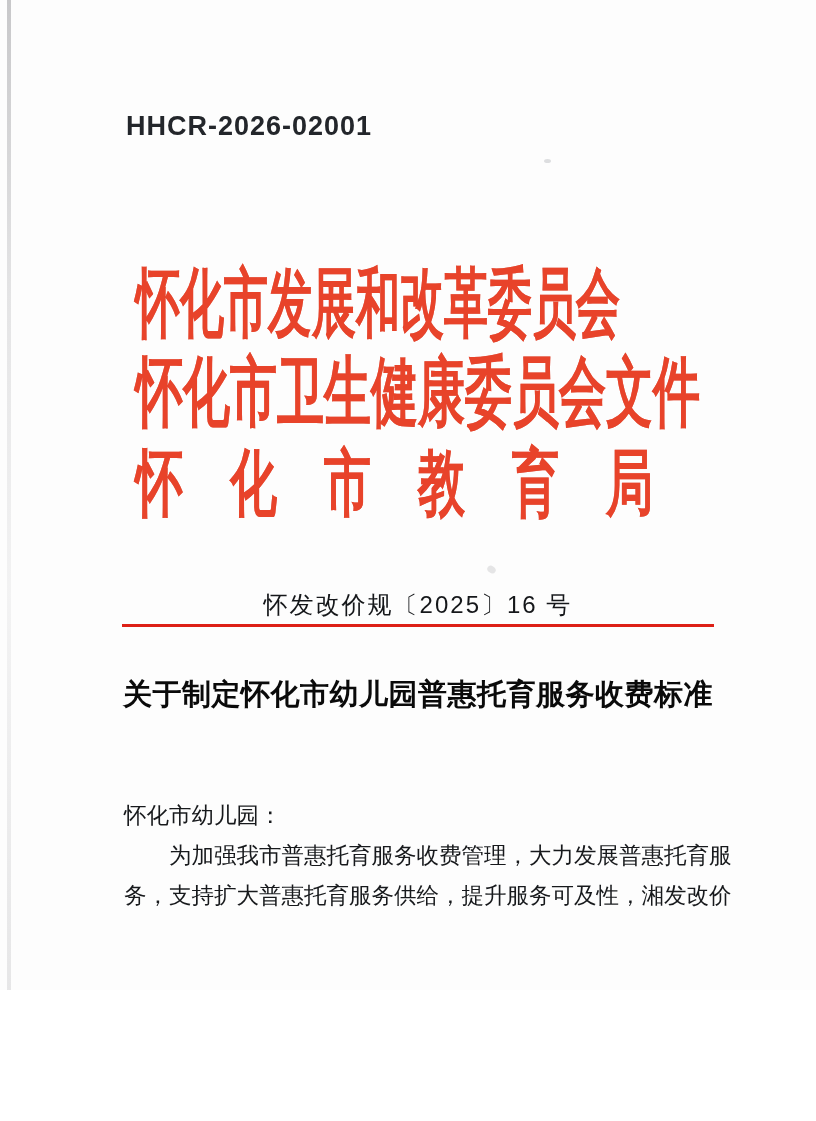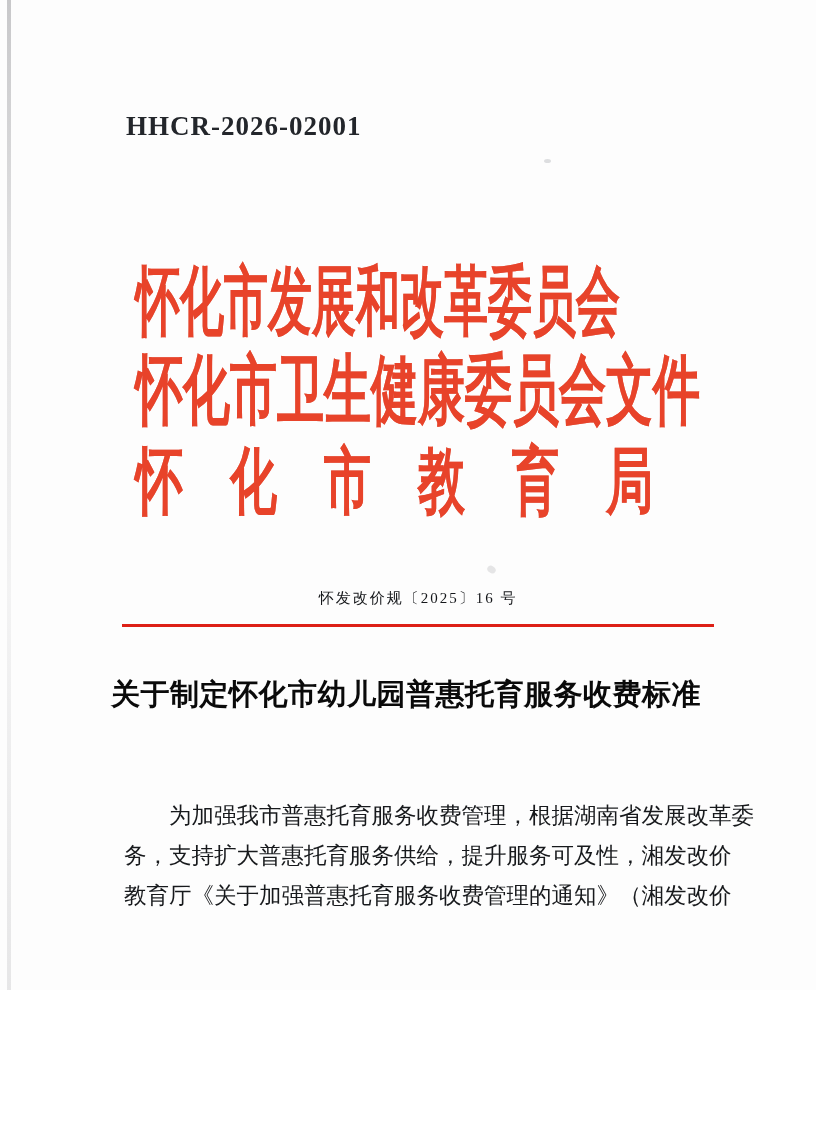--- a/index.html
+++ b/index.html
@@ -6,21 +6,21 @@
     margin: 0;
     padding: 0;
     background: #ffffff;
   }
   .page {
     position: relative;
     width: 816px;
     height: 990px;
     background: #fdfdfd;
     overflow: hidden;
-    font-family: Liberation Serif, serif;
+    font-family: Liberation Sans, sans-serif;
   }
   
   .scan-edge {
     position: absolute;
     left: 7px;
     top: 0;
     width: 4px;
     height: 100%;
     background: linear-gradient(to bottom,
       rgba(120,120,125,0.40) 0%,
@@ -61,39 +61,39 @@
   .red-line-1 { top: 265px; font-size: 44px; transform: scaleY(1.72); }
   .red-line-2 { top: 353px; font-size: 47px; transform: scaleY(1.62); }
   .red-line-3 { top: 446px; font-size: 47px; transform: scaleY(1.55); }
 
   .issue-number {
     position: absolute;
     left: 122px;
     top: 589px;
     width: 592px;
     text-align: center;
-    font-size: 15px;
+    font-size: 24px;
     font-weight: 500;
     color: #15171a;
     letter-spacing: 2px;
     white-space: nowrap;
   }
 
   .red-rule {
     position: absolute;
     left: 122px;
     top: 624px;
     width: 592px;
     height: 3px;
     background: #dd2016;
   }
 
   .doc-title {
     position: absolute;
-    left: 80px;
+    left: 92px;
     top: 666px;
     width: 652px;
     text-align: center;
     font-size: 29px;
     font-weight: 700;
     color: #0a0a0a;
     line-height: 57px;
     letter-spacing: 0.5px;
   }
 
@@ -143,20 +143,20 @@
 
   <div class="issue-number">怀发改价规〔2025〕16 号</div>
 
   <div class="red-rule"></div>
 
   <div class="doc-title">
     <div>关于制定怀化市幼儿园普惠托育服务收费标准</div>
   </div>
 
   <div class="body-block">
-    <div class="body-line para-first">为加强我市普惠托育服务收费管理，根据湖南省发展改革委</div>
+    <div class="body-line">怀化市幼儿园：</div>
+    <div class="body-line para-first">为加强我市普惠托育服务收费管理，大力发展普惠托育服</div>
     <div class="body-line">务，支持扩大普惠托育服务供给，提升服务可及性，湘发改价</div>
-    <div class="body-line">教育厅《关于加强普惠托育服务收费管理的通知》（湘发改价</div>
   </div>
 
   <div class="page-number">— 1 —</div>
 
 </div>
 
 </body></html>

